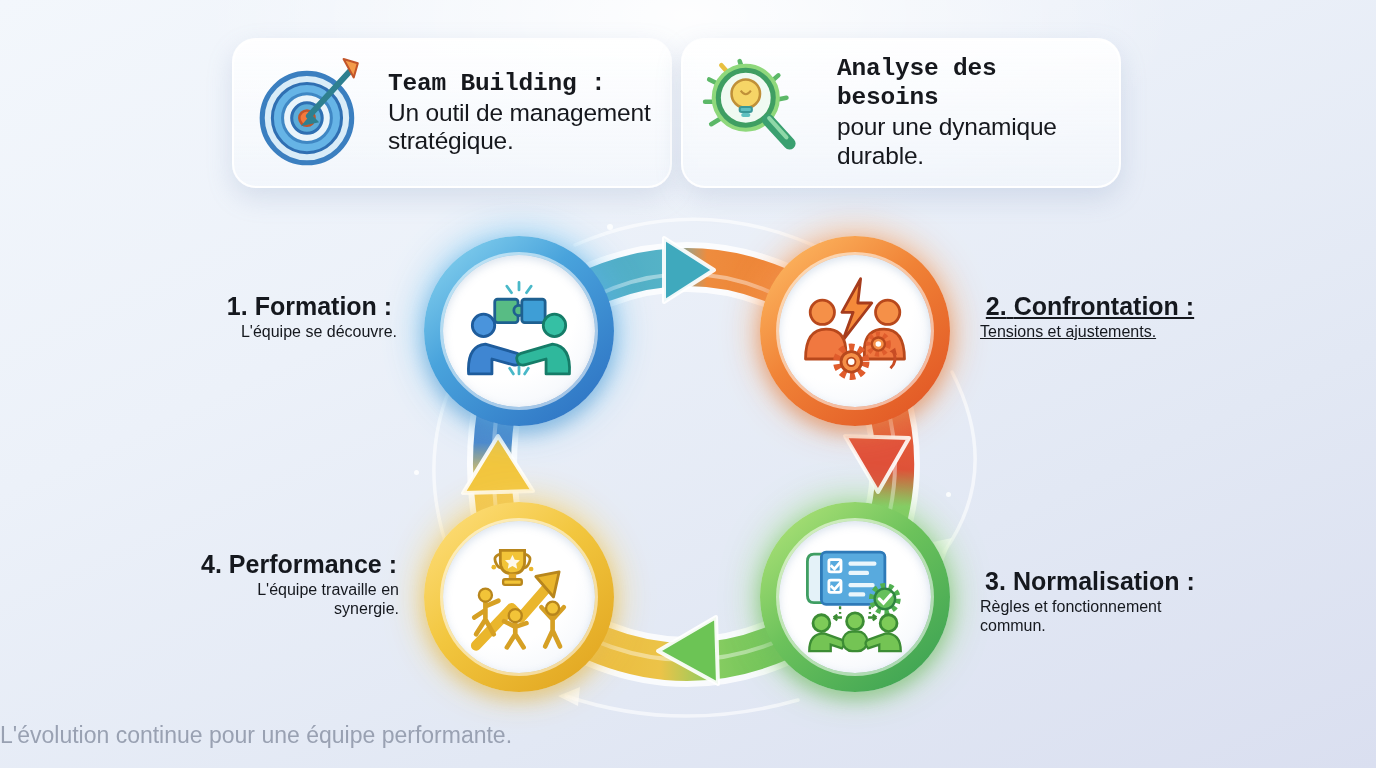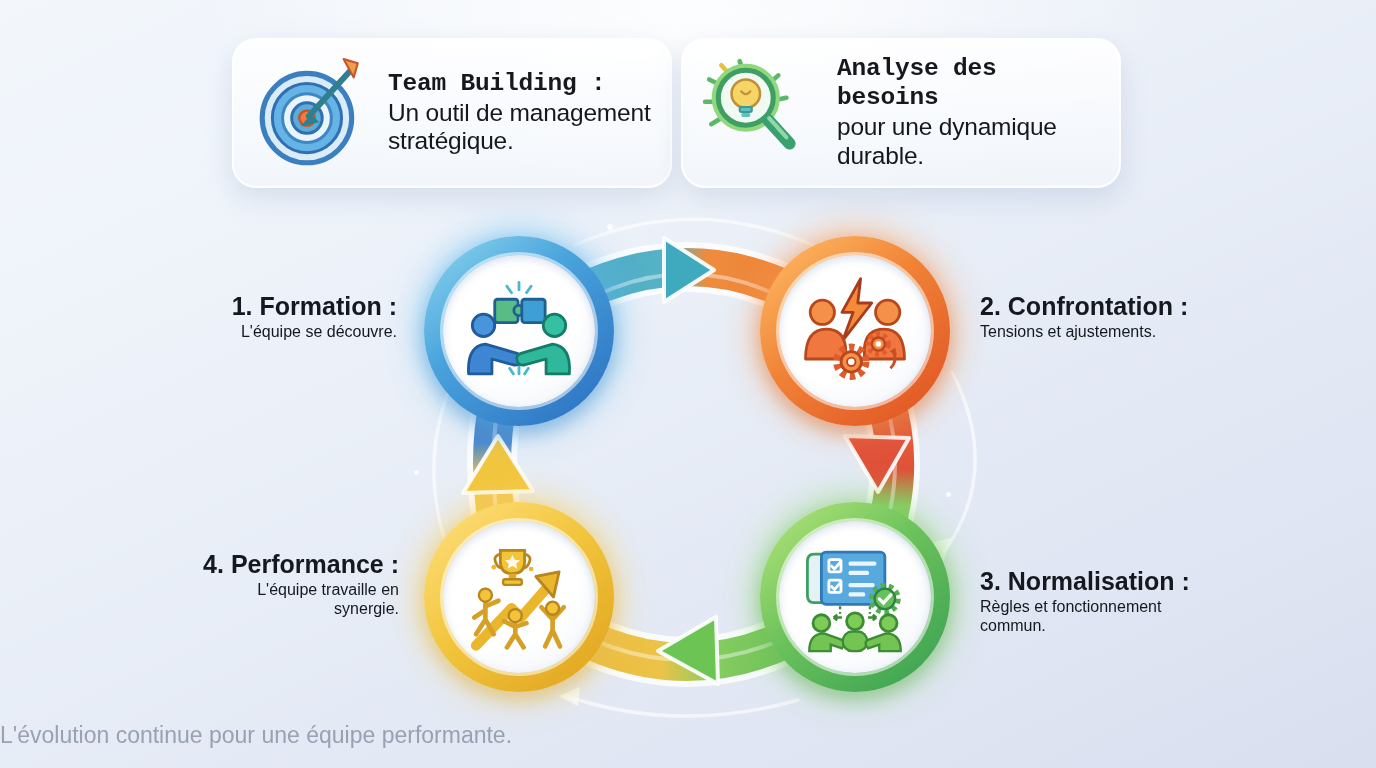--- a/index.html
+++ b/index.html
@@ -43,24 +43,24 @@
     box-shadow:0 0 36px rgba(100,190,240,.85),0 8px 16px rgba(40,90,160,.3);}
   #node-2{left:760px;top:236px;background:linear-gradient(140deg,#ffc169 0%,#f08236 45%,#df4f22 100%);
     box-shadow:0 0 36px rgba(250,160,90,.85),0 8px 16px rgba(180,70,30,.3);}
   #node-3{left:760px;top:502px;background:linear-gradient(140deg,#b8e77c 0%,#6cc25b 45%,#359e52 100%);
     box-shadow:0 0 36px rgba(140,215,110,.85),0 8px 16px rgba(50,130,60,.3);}
   #node-4{left:424px;top:502px;background:linear-gradient(140deg,#ffe183 0%,#f2c63e 45%,#dfa11c 100%);
     box-shadow:0 0 36px rgba(250,210,100,.9),0 8px 16px rgba(180,130,30,.3);}
 
   
   .stage-label{position:absolute;color:#15181e;z-index:4;}
-  .stage-title{font-weight:700;font-size:25px;line-height:1.12;}
+  .stage-title{font-weight:700;font-size:25px;line-height:1.12;text-align:center;}
   .stage-desc{font-size:16px;line-height:1.16;margin-top:3px;}
   #label-1{right:979px;top:292px;width:175px;text-align:right;}
-  #label-2{left:980px;top:292px;width:220px;text-align:left;}
+  #label-2{left:980px;top:292px;width:220px;text-align:left;text-decoration:underline;}
   #label-3{left:980px;top:547px;width:220px;text-align:left;margin-top:20px;}
   #label-4{right:977px;top:550px;width:200px;text-align:right;margin-left:45px;}
 
   
   .caption{position:absolute;left:0;right:0;top:722px;
     font-size:23px;color:#99a1b2;z-index:4;}
 
   
   #bands{position:absolute;left:0;top:0;z-index:2;}
 

